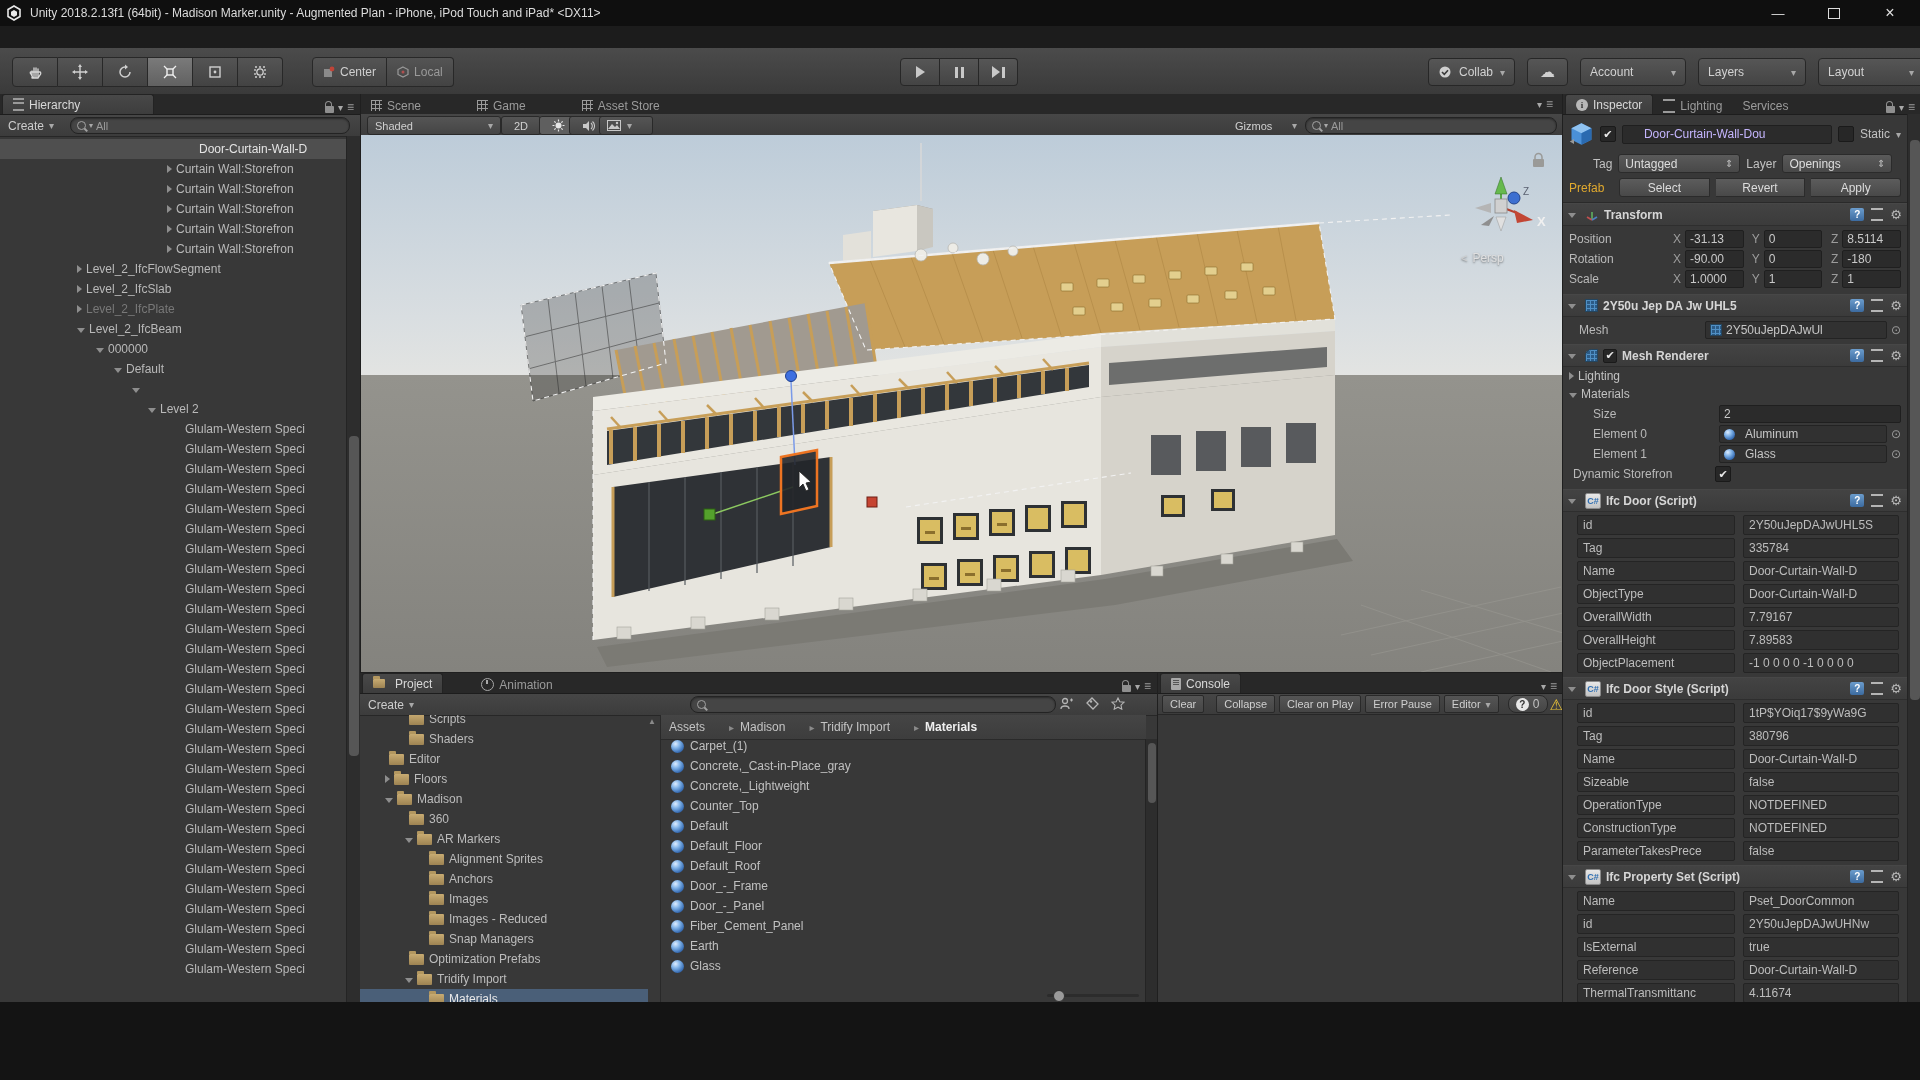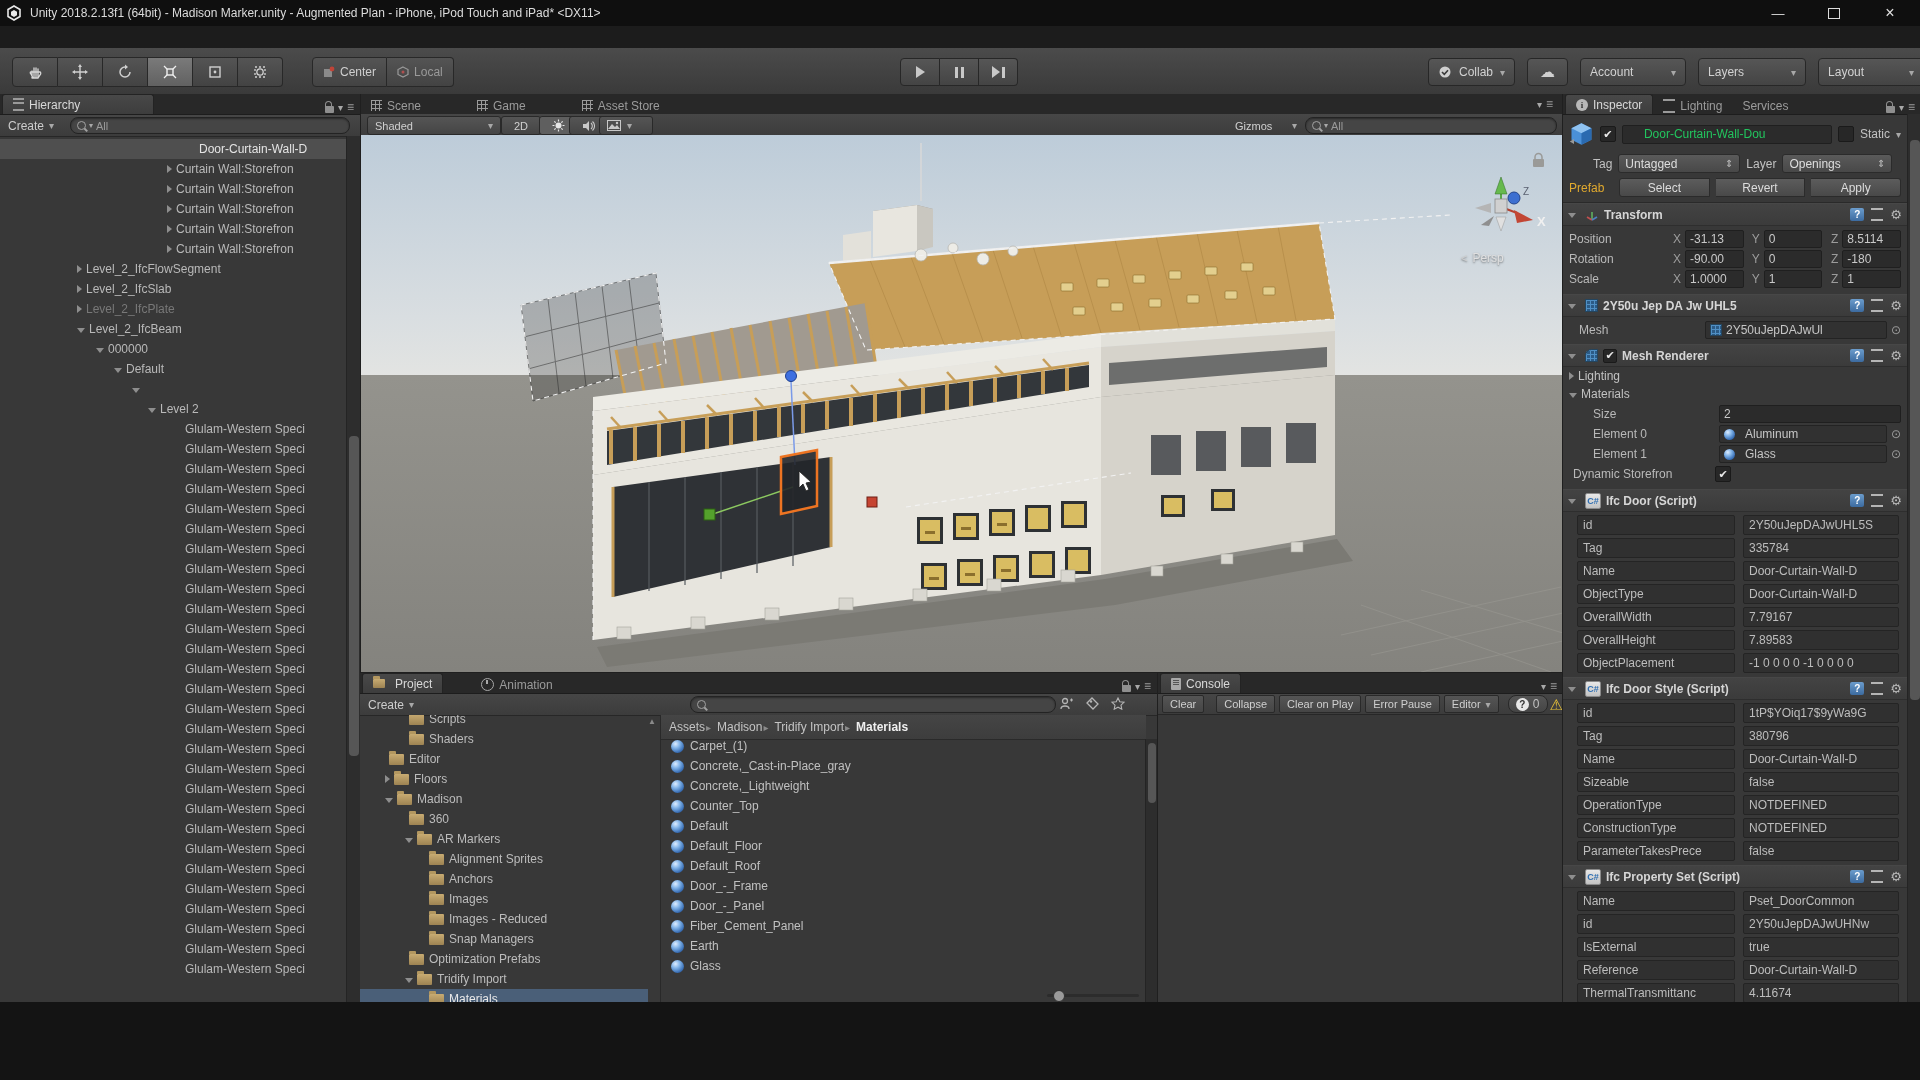--- a/index.html
+++ b/index.html
@@ -70,21 +70,21 @@
   .persp{position:absolute;left:1100px;top:116px;color:#e0e0e0;font-size:12px;display:flex;gap:5px;align-items:center;text-shadow:0 1px 2px rgba(0,0,0,.5);}
   
   .proj{left:360px;top:672px;width:797px;height:330px;background:#383838;border-top:1px solid #1f1f1f;}
   .ptree{position:absolute;left:0;top:42px;width:288px;height:288px;overflow:hidden;}
   .prow{height:20px;display:flex;align-items:center;white-space:nowrap;overflow:hidden;color:#bcbcbc;}
   .prow.f-selected{background:#4a5f78;color:#e8e8e8;}
   .folder{width:15px;height:11px;background:linear-gradient(#c8ab72,#9d8352);border-radius:1px;position:relative;margin-right:5px;flex:none;}
   .folder::before{content:"";position:absolute;left:0;top:-3px;width:7px;height:3px;background:#b3975f;border-radius:1px 1px 0 0;}
   .pfiles{position:absolute;left:300px;top:42px;width:485px;height:288px;overflow:hidden;border-left:1px solid #292929;}
   .crumbbar{height:24px;background:linear-gradient(#454545,#3d3d3d);border-bottom:1px solid #2a2a2a;display:flex;align-items:center;padding-left:8px;}
-  .crumb{display:flex;align-items:center;gap:1px;margin-right:6px;color:#c4c4c4;}
+  .crumb{display:flex;align-items:center;gap:24px;margin-right:6px;color:#c4c4c4;}
   .crumb .crumb-sep{color:#8b8b8b;font-size:10px;}
   .crumb.f-last .crumb-label{color:#efefef;font-weight:bold;}
   .frow{height:20px;display:flex;align-items:center;padding-left:10px;white-space:nowrap;overflow:hidden;color:#c0c0c0;}
   .sphere{width:13px;height:13px;border-radius:50%;flex:none;margin-right:6px;
     background:radial-gradient(circle at 35% 30%,#dcecff 0%,#7fb2e8 35%,#3a6fb5 70%,#173a6e 100%);}
   .zoomslider{position:absolute;right:18px;bottom:6px;width:92px;height:3px;background:#2c2c2c;border-radius:2px;}
   .zoomknob{position:absolute;left:6px;top:-4px;width:10px;height:10px;border-radius:50%;background:#9a9a9a;border:1px solid #303030;}
   
   .consolep{left:1157px;top:672px;width:405px;height:330px;background:#383838;border-left:1px solid #1f1f1f;border-top:1px solid #1f1f1f;}
   .cbtn{height:16px;display:flex;align-items:center;padding:0 7px;background:linear-gradient(#555,#454545);border:1px solid #292929;border-radius:2px;
@@ -93,21 +93,21 @@
   .excl{width:13px;height:13px;border-radius:50%;background:#e8e8e8;color:#333;font-weight:bold;font-size:10px;
     display:flex;align-items:center;justify-content:center;}
   .warn-tri{color:#e8c238;font-size:15px;line-height:1;}
   
   .insp{left:1562px;top:94px;width:358px;height:908px;background:#383838;border-left:1px solid #1f1f1f;}
   .insp-scroll{position:absolute;left:0;top:20px;width:344px;height:888px;overflow:hidden;}
   .ihead{padding:5px 6px 4px 6px;border-bottom:1px solid #2a2a2a;}
   .ihrow{display:flex;align-items:center;margin-bottom:5px;gap:6px;}
   .cb{width:14px;height:14px;background:#272727;border:1px solid #1a1a1a;border-radius:2px;display:flex;align-items:center;justify-content:center;
     color:#e8e8e8;font-size:11px;flex:none;}
-  .tfield{height:17px;line-height:17px;background:#2b2b2b;border:1px solid #1f1f1f;border-radius:2px;padding:0 21px;color:#22c55e;
+  .tfield{height:17px;line-height:17px;background:#2b2b2b;border:1px solid #1f1f1f;border-radius:2px;padding:0 21px;color:#c4b5fd;
     white-space:nowrap;overflow:hidden;}
   .drop{height:17px;background:linear-gradient(#5a5a5a,#484848);border:1px solid #2b2b2b;border-radius:3px;display:flex;align-items:center;
     padding:0 6px;color:#dedede;white-space:nowrap;overflow:hidden;}
   .drop .dd2{margin-left:auto;color:#bcbcbc;font-size:10px;padding-left:6px;}
   .ibtn{height:17px;background:linear-gradient(#5c5c5c,#494949);border:1px solid #2b2b2b;display:flex;align-items:center;justify-content:center;color:#dcdcdc;}
   .prefab-lbl{color:#e0a92e;width:44px;flex:none;}
   .chead{display:flex;align-items:center;height:21px;padding:0 5px;background:linear-gradient(#434343,#3b3b3b);
     border-top:1px solid #474747;border-bottom:1px solid #2e2e2e;gap:5px;}
   .ctitle{font-weight:bold;color:#d6d6d6;white-space:nowrap;overflow:hidden;}
   .hicons{margin-left:auto;display:flex;align-items:center;gap:7px;flex:none;}

